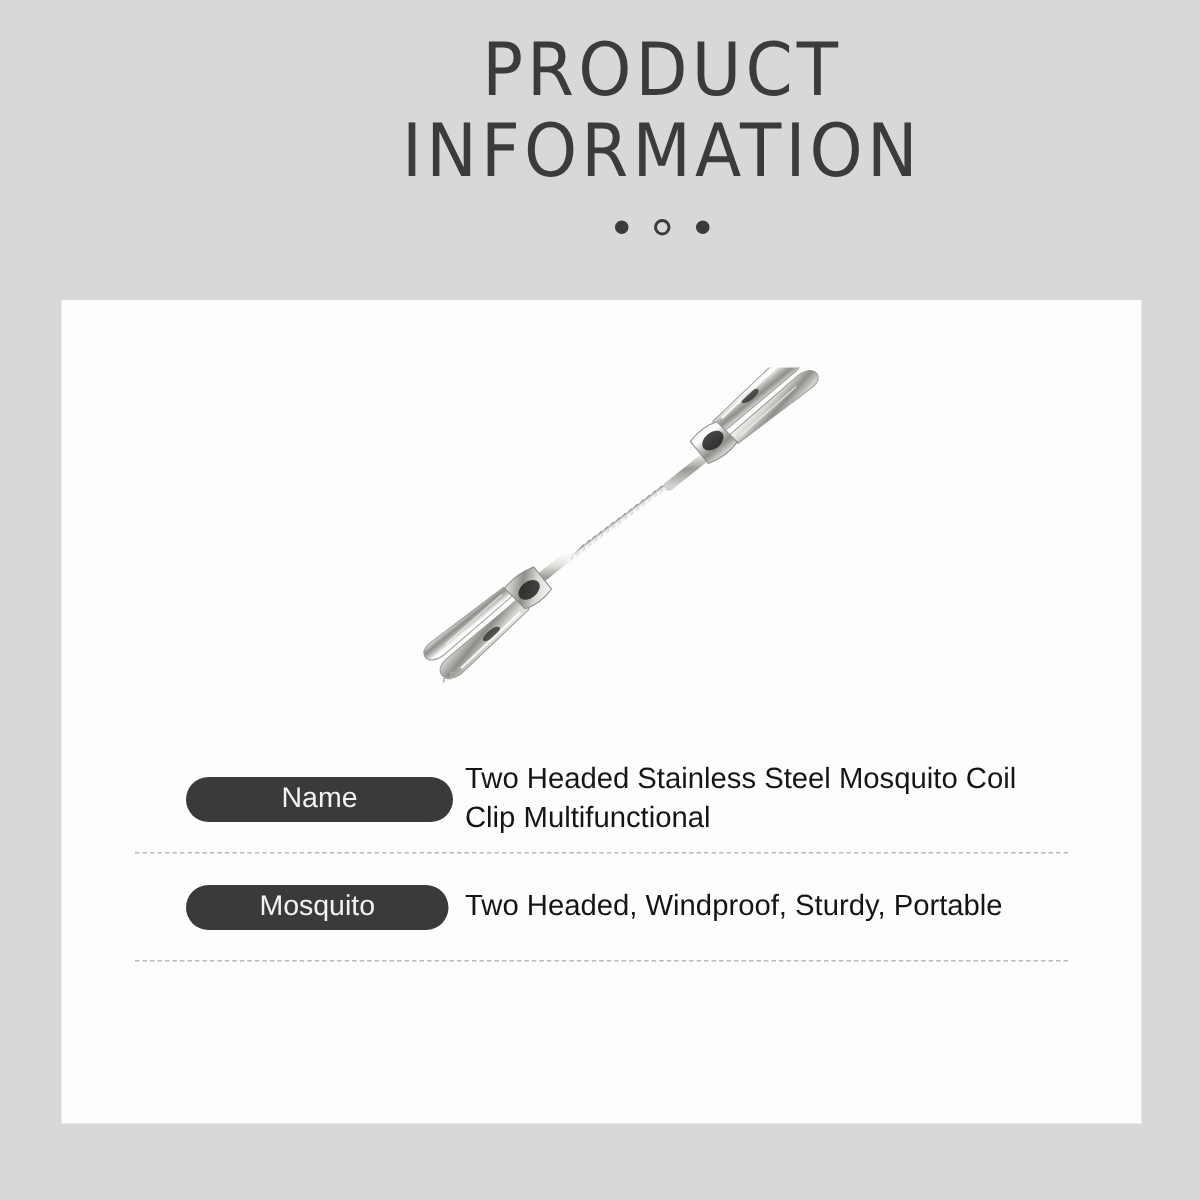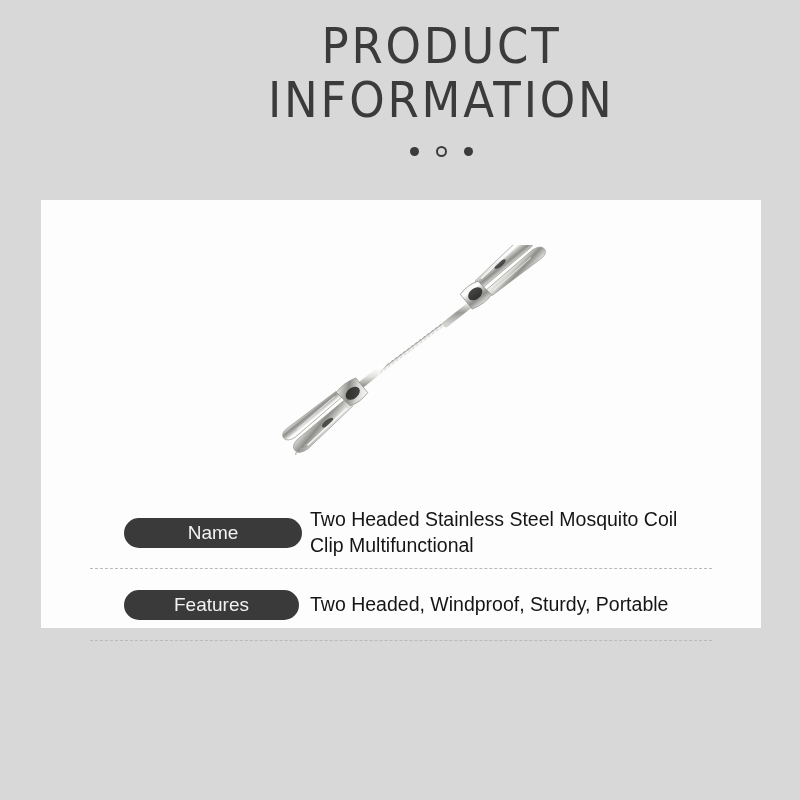--- a/index.html
+++ b/index.html
@@ -76,21 +76,21 @@
     width: 7px;
     height: 7px;
   }
 
   
   .card {
     position: absolute;
     left: 41px;
     top: 200px;
     width: 720px;
-    height: 428px;
+    height: 549px;
     background: #fdfdfd;
   }
 
   
   .product-area {
     position: absolute;
     left: 0;
     top: 0;
     width: 720px;
     height: 285px;
@@ -263,19 +263,19 @@
 
     <div class="spec-table">
 
       <div class="spec-row name-row two-line">
         <div class="pill">Name</div>
         <div class="spec-value">Two Headed Stainless Steel Mosquito Coil Clip Multifunctional</div>
       </div>
 
 
       <div class="spec-row features-row two-line">
-        <div class="pill features-pill">Features</div>
+        <div class="pill features-pill">Mosquito</div>
         <div class="spec-value">Two Headed, Windproof, Sturdy, Portable</div>
       </div>
 
     </div>
   </div>
 </div>
 
 </body></html>

